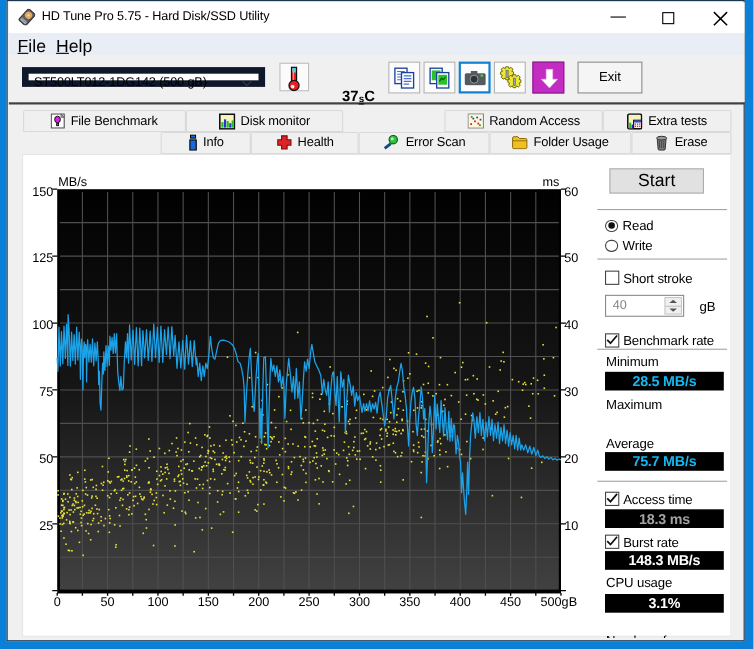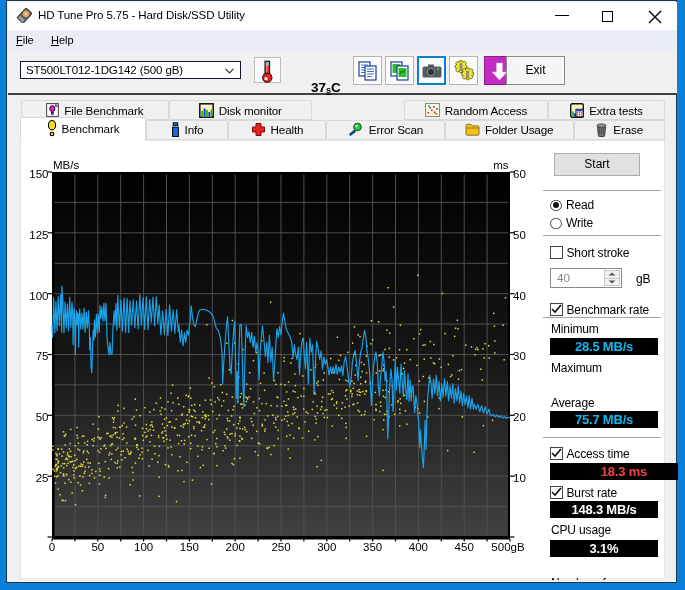--- a/index.html
+++ b/index.html
@@ -5,42 +5,42 @@
 body{width:685px;height:590px;overflow:hidden;font-family:"Liberation Sans",sans-serif;background:#0b80d8;}
 #root{position:relative;width:685px;height:581px;}
 .abs{position:absolute;}
 #frameline{left:6px;top:0;width:671px;height:583px;border:1.5px solid #18364f;box-sizing:border-box;background:#f0f0f0;}
 #titlebar{left:7.5px;top:1.5px;width:669px;height:28.5px;background:#fff;}
 #menubar{left:7.5px;top:30px;width:669px;height:20px;background:#e9edf5;}
 #toolbar{left:7.5px;top:50px;width:669px;height:43px;background:#f0f0f0;}
 #tbline{left:7.5px;top:93px;width:669px;height:1.5px;background:#404040;}
 #page{left:20px;top:139.5px;width:645px;height:439.5px;background:#fff;border:1px solid #e6e6e6;box-sizing:border-box;overflow:hidden;}
 .ttl{left:38px;top:9px;font-size:11.5px;color:#000;letter-spacing:-0.1px;}
-.menu{top:33.5px;font-size:11px;color:#000;}
+.menu{top:33.5px;font-size:16px;color:#000;}
 .menu u{text-decoration-thickness:1px;}
-#combo{left:20px;top:61px;width:221px;height:17.5px;background:#fff;border:1px solid #0f172a;box-sizing:border-box;}
+#combo{left:20px;top:61px;width:221px;height:17.5px;background:#fff;border:6px solid #0f172a;box-sizing:border-box;}
 #combo span{position:absolute;left:5px;top:2px;font-size:11.5px;letter-spacing:-0.1px;}
 .tbtn{top:56px;width:29px;height:29px;background:#fbfbfb;border:1px solid #b3b3b3;box-sizing:border-box;}
 #thermobtn{left:254px;top:57px;width:26.5px;height:26px;background:#fbfbfb;border:1px solid #bdbdbd;box-sizing:border-box;}
 #degc{left:311px;top:80px;font-size:13.5px;font-weight:bold;}
-#exitbtn{left:506px;top:56px;width:59px;height:29px;background:#f5f5f5;border:1px solid #8a8a8a;box-sizing:border-box;text-align:center;line-height:27px;font-size:12px;}
+#exitbtn{left:525px;top:56px;width:59px;height:29px;background:#f5f5f5;border:1px solid #8a8a8a;box-sizing:border-box;text-align:center;line-height:27px;font-size:12px;}
 .tab{box-sizing:border-box;background:#f0f0f0;border:1px solid #d9d9d9;border-radius:2px 2px 0 0;display:flex;align-items:center;justify-content:center;gap:5px;font-size:11.7px;letter-spacing:-0.15px;white-space:nowrap;}
 .tabsel{background:#fff;border-bottom:none;z-index:5;}
 .row1{top:100px;height:20px;}
 .row2{top:119.5px;height:20.5px;}
 .chart{left:24px;top:150px;}
-.rpbtn{left:554px;top:153px;width:86px;height:23px;background:#e1e1e1;border:1px solid #adadad;box-sizing:border-box;text-align:center;line-height:21px;font-size:12px;}
+.rpbtn{left:554px;top:153px;width:86px;height:23px;background:#e1e1e1;border:1px solid #adadad;box-sizing:border-box;text-align:center;line-height:21px;font-size:16px;}
 .sep{left:543px;width:118px;height:1px;background:#a3a3a3;}
 .rlab{font-size:12px;letter-spacing:-0.15px;color:#000;}
 .radio{left:550px;width:11.5px;height:11.5px;border:1px solid #444;border-radius:50%;background:#fff;box-sizing:border-box;}
 .radio.on:after{content:"";position:absolute;left:1.8px;top:1.8px;width:5.9px;height:5.9px;background:#111;border-radius:50%;}
 .cb{left:549.5px;width:13px;height:13px;border:1px solid #454545;background:#fff;box-sizing:border-box;}
 .vbox{left:550px;width:108px;height:17px;background:#000;text-align:center;font-size:13px;font-weight:bold;line-height:17px;letter-spacing:-0.2px;}
 .cyan{color:#12b8f2;}
-.yel{color:#ef4444;padding-left:20px;}
+.yel{color:#a3a3a3;}
 .wht{color:#fff;}
 #spin{left:550px;top:268px;width:72px;height:20px;border:1px solid #8a8a8a;background:#fff;box-sizing:border-box;}
 svg.icon{position:absolute;}
 </style></head>
 <body>
 <div id="root">
 <div class="abs" id="frameline"></div>
 <div class="abs" id="titlebar"></div>
 <div class="abs" id="menubar"></div>
 <div class="abs" id="toolbar"></div>
@@ -218,27 +218,20 @@
       </svg>
  <span>Folder Usage</span>
     </div>
 <div class="abs tab row2" style="left:573.5px;width:91.5px">
  <svg width="13" height="15" viewBox="0 0 13 15">
         <path d="M2.5 4.5 h8 l-0.8 9 q-0.1 1 -1.1 1 h-4.2 q-1 0 -1.1-1 z" fill="#777" stroke="#333" stroke-width="0.9"></path>
         <ellipse cx="6.5" cy="3.6" rx="4.6" ry="1.7" fill="#999" stroke="#333" stroke-width="0.9"></ellipse>
         <path d="M4.6 6 v6.5 M6.5 6 v6.5 M8.4 6 v6.5" stroke="#444" stroke-width="0.8"></path>
       </svg>
  <span>Erase</span>
-    </div>
-<div class="abs tab tabsel" style="left:20px;top:116.5px;width:126px;height:24px;padding-bottom:2px">
- <svg width="10" height="17" viewBox="0 0 10 17">
-        <ellipse cx="5" cy="5.2" rx="3.6" ry="4.7" fill="#f0e020" stroke="#000" stroke-width="1.1"></ellipse>
-        <ellipse cx="5" cy="14" rx="1.9" ry="1.7" fill="#f0e020" stroke="#000" stroke-width="1.1"></ellipse>
-      </svg>
- <span>Benchmark</span>
     </div>
 <div class="abs" id="page"></div>
 
 <svg class="abs chart" width="545" height="412" viewBox="24 150 545 412">
 <rect x="52" y="172" width="458" height="367.5" fill="#000"></rect>
 <rect x="54.5" y="174.5" width="453.5" height="361.5" fill="url(#bg)"></rect>
 <defs>
         <linearGradient id="bg" x1="0" y1="0" x2="0" y2="1">
 <stop offset="0" stop-color="#010101"></stop>
           <stop offset="0.5" stop-color="#161616"></stop>

